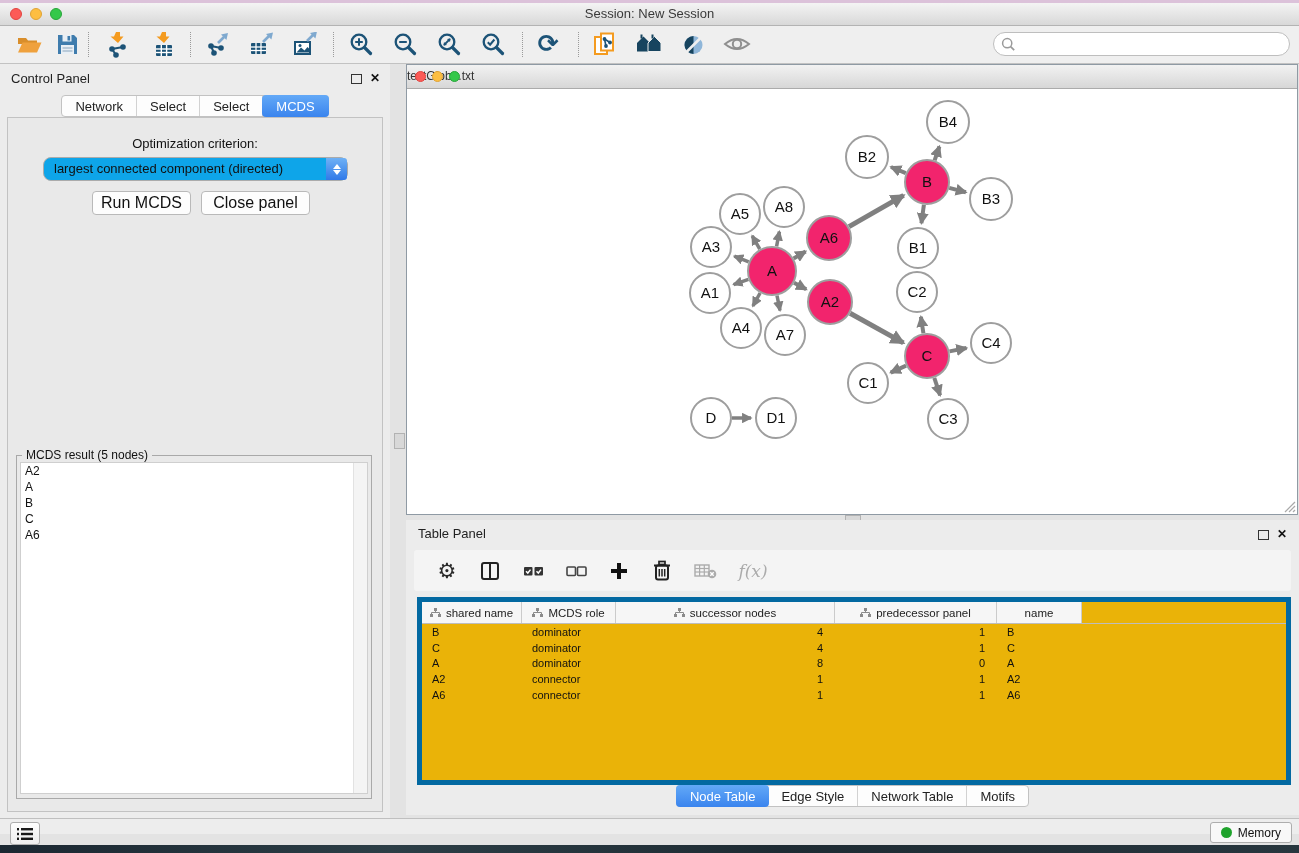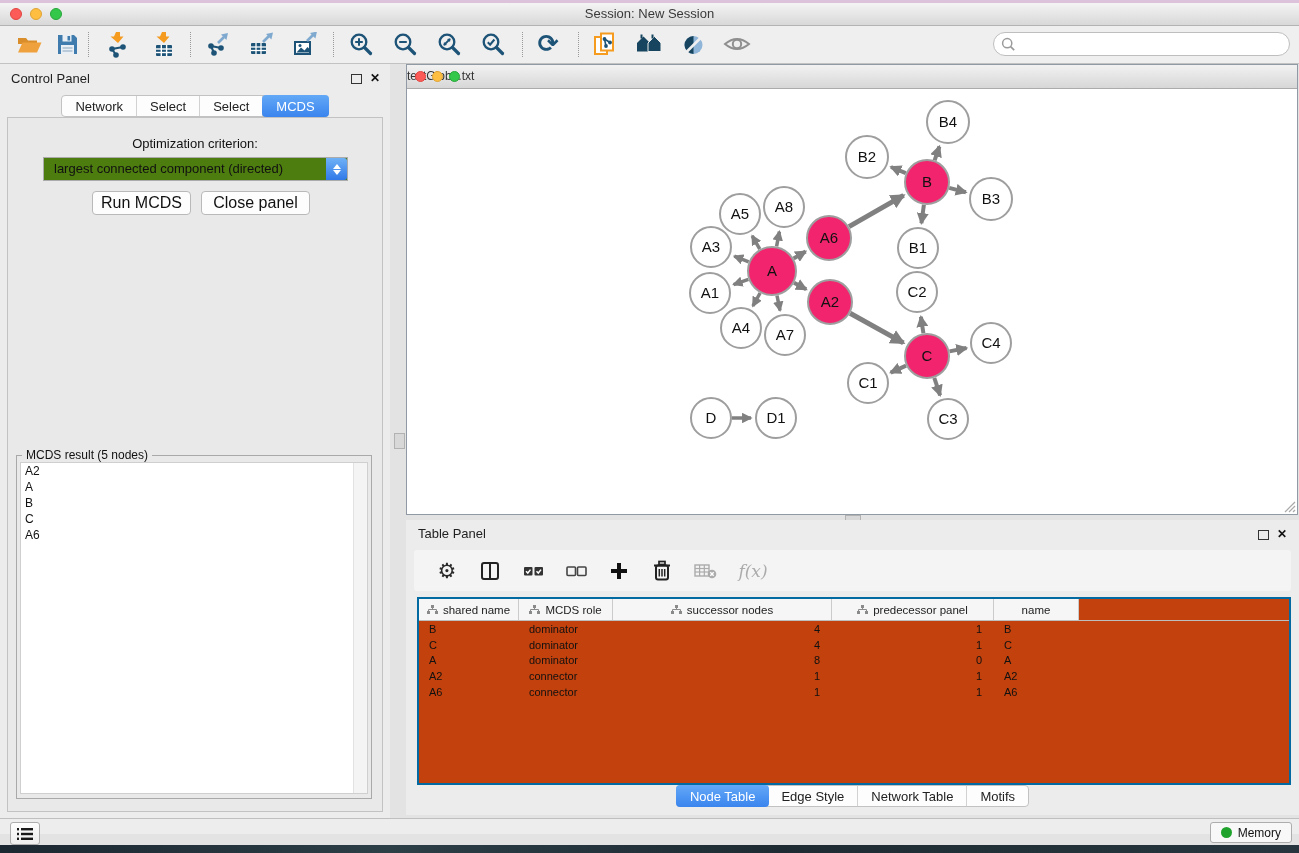--- a/index.html
+++ b/index.html
@@ -31,21 +31,21 @@
   .float-icon{position:absolute;top:6px;width:9px;height:8px;border:1.6px solid #333;}
   .close-icon{position:absolute;top:3px;font-size:12px;font-weight:bold;color:#111;}
   .cp-float{right:28px;} .cp-close{right:10px;}
   .seg-tabs{display:inline-flex;border:1px solid #C2C2C2;border-radius:4px;background:#FDFDFD;height:20px;}
   .seg{padding:2px 13px;font-size:13px;color:#222;line-height:17px;border-right:1px solid #D2D2D2;}
   .seg:last-child{border-right:none;}
   .seg.active{background:linear-gradient(#63A9F7,#3A84EE);color:#fff;border-radius:4px;margin:-1px;padding:3px 14px;border-right:none;}
   .cp-tabs{position:absolute;top:31px;left:0;right:0;text-align:center;}
   .cp-content{position:absolute;top:53px;left:7px;right:7px;bottom:6px;background:#E9E9E9;border:1px solid #C2C2C2;}
   .opt-label{position:absolute;top:18px;left:0;right:0;text-align:center;font-size:13px;color:#111;}
-  .dropdown{position:absolute;top:39px;left:35px;right:34px;height:22px;background:#4d7c0f;border:1px solid #ABABAB;border-radius:0;}
+  .dropdown{position:absolute;top:39px;left:35px;right:34px;height:22px;background:#0ea5e9;border:1px solid #ABABAB;border-radius:8px;}
   .dropdown .val{position:absolute;left:10px;top:0;line-height:22px;font-size:13px;color:#111;white-space:nowrap;}
   .stepper{position:absolute;right:0;top:0;bottom:0;width:21px;border-radius:0 3px 3px 0;
     background:linear-gradient(#6FB1F5,#3079E8);display:flex;flex-direction:column;align-items:center;justify-content:center;gap:1px;}
   .stepper .tri-up{width:0;height:0;border-left:4px solid transparent;border-right:4px solid transparent;border-bottom:5px solid #fff;}
   .stepper .tri-dn{width:0;height:0;border-left:4px solid transparent;border-right:4px solid transparent;border-top:5px solid #fff;}
   .push-btn{position:absolute;top:73px;height:22px;background:#FDFDFD;border:1px solid #B9B9B9;border-radius:4px;
     font-size:16px;color:#111;text-align:center;line-height:21px;}
   .groupbox{position:absolute;left:8px;right:10px;top:337px;bottom:12px;border:1px solid #A9A9A9;}
   .groupbox .legend{position:absolute;top:-8px;left:5px;background:#E9E9E9;padding:0 4px;font-size:12px;color:#111;}
   .result-list{position:absolute;left:3px;right:3px;top:6px;bottom:4px;background:#fff;border:1px solid #CFCFCF;overflow:hidden;}
@@ -66,21 +66,21 @@
   
   .table-panel{position:absolute;left:406px;top:520px;width:893px;height:295px;background:#ECECEC;}
   .tp-header{position:absolute;top:4px;left:0;right:0;height:22px;}
   .tp-title{position:absolute;left:12px;top:2px;font-size:13px;color:#222;}
   .tp-float{right:30px;} .tp-close{right:12px;}
   .tp-toolbar{position:absolute;top:30px;left:8px;right:8px;height:41px;background:#F4F4F4;border-radius:3px;
     display:flex;align-items:center;gap:19px;padding-left:21px;}
   .tp-tool{display:flex;align-items:center;justify-content:center;width:24px;height:24px;}
   .gear-glyph{font-size:21px;color:#2A2A2A;line-height:22px;}
   .fx-glyph{font:italic 17px "DejaVu Serif",serif;color:#ABABAB;}
-  .tp-table{position:absolute;top:77px;left:11px;right:8px;bottom:30px;background:#c2410c;border:2px solid #0369a1;overflow:hidden;}
+  .tp-table{position:absolute;top:77px;left:11px;right:8px;bottom:30px;background:#eab308;border:5px solid #0369a1;overflow:hidden;}
   .thead{display:flex;height:21px;border-bottom:1px solid #BDBDBD;}
   .th{box-sizing:border-box;background:#F6F6F6;border-right:1px solid #CBCBCB;height:21px;
     display:flex;align-items:center;justify-content:center;gap:5px;font-size:11.5px;color:#222;}
   .tbody .tr{display:flex;height:15.7px;}
   .td{box-sizing:border-box;font-size:11px;color:#111;padding:2px 0 0 10px;white-space:nowrap;}
   .td.num{text-align:right;padding:2px 12px 0 0;}
   .tp-tabs{position:absolute;bottom:8px;left:0;right:0;text-align:center;}
   
   .statusbar{position:absolute;left:0;right:0;top:818px;height:16px;background:#EDEDED;border-top:1px solid #BFBFBF;box-sizing:border-box;}
   .list-btn{position:absolute;left:10px;top:3px;width:28px;height:21px;border:1px solid #ADADAD;border-radius:3px;

